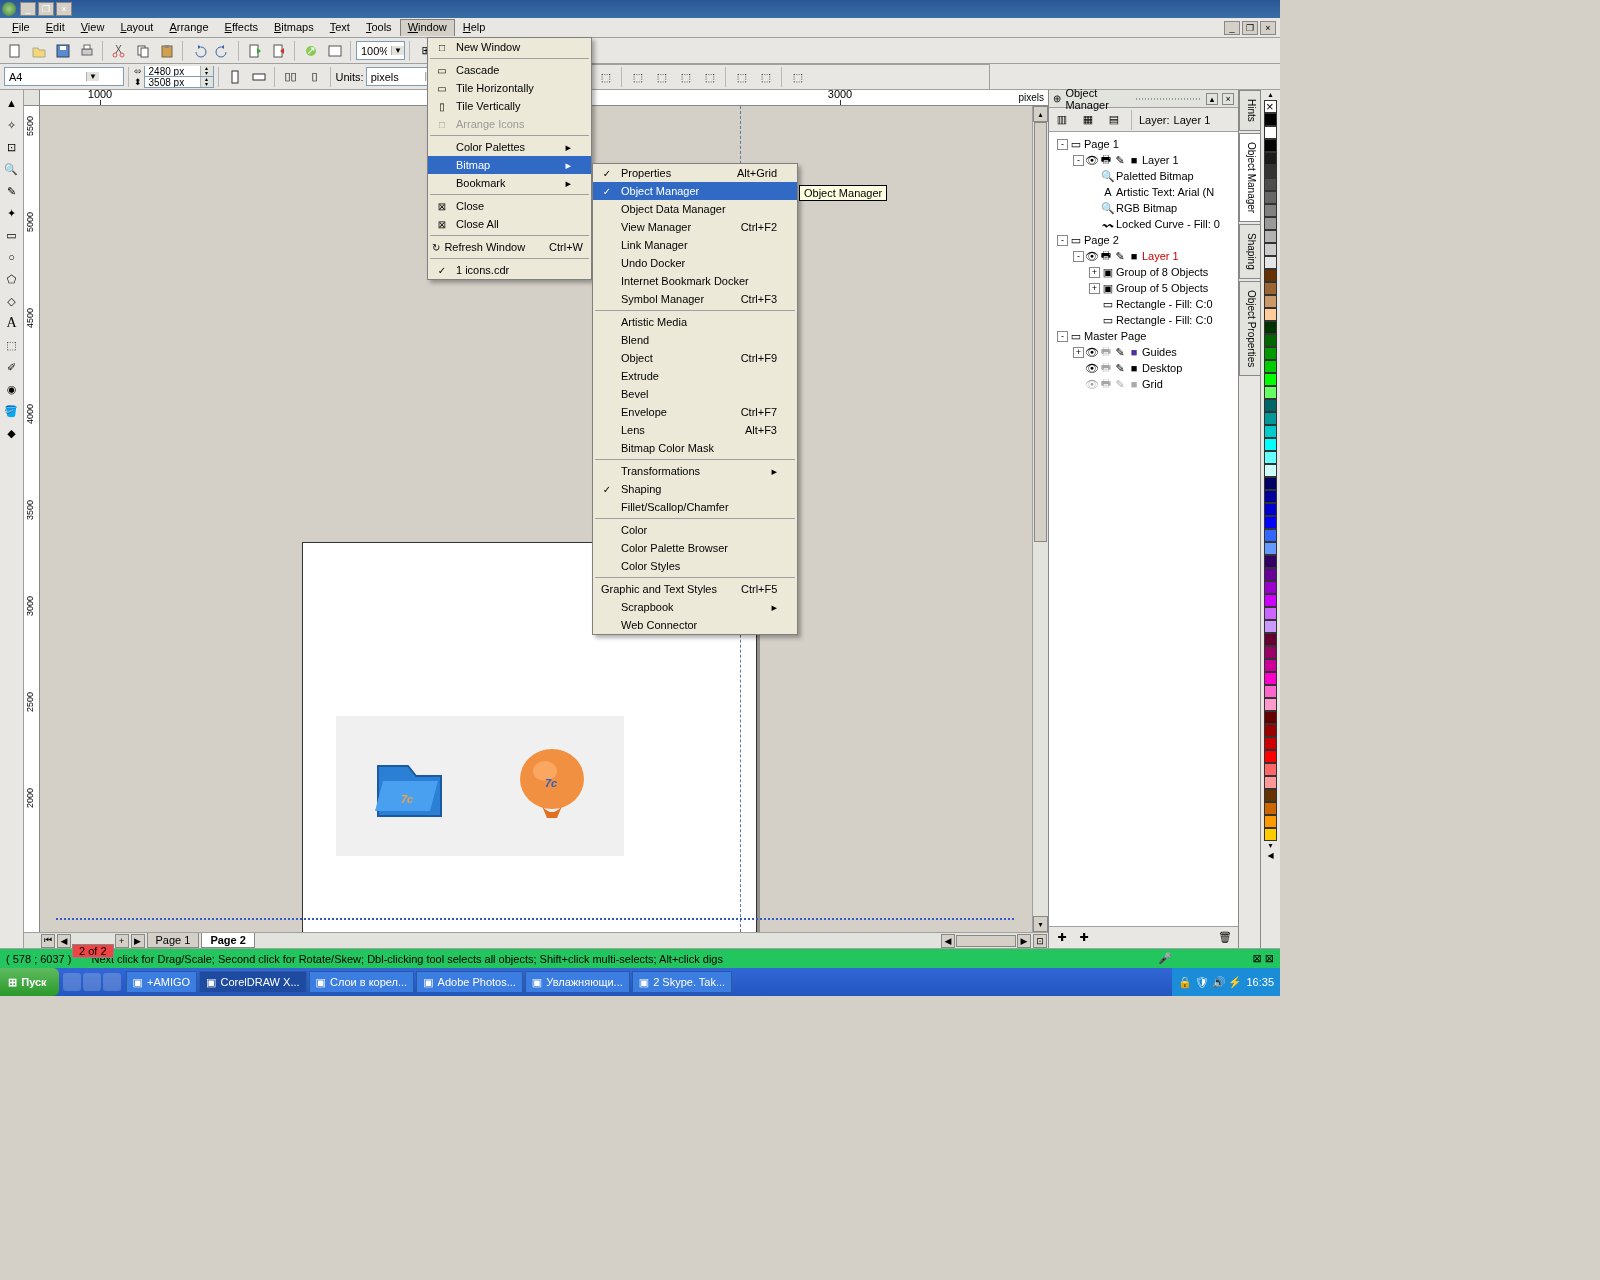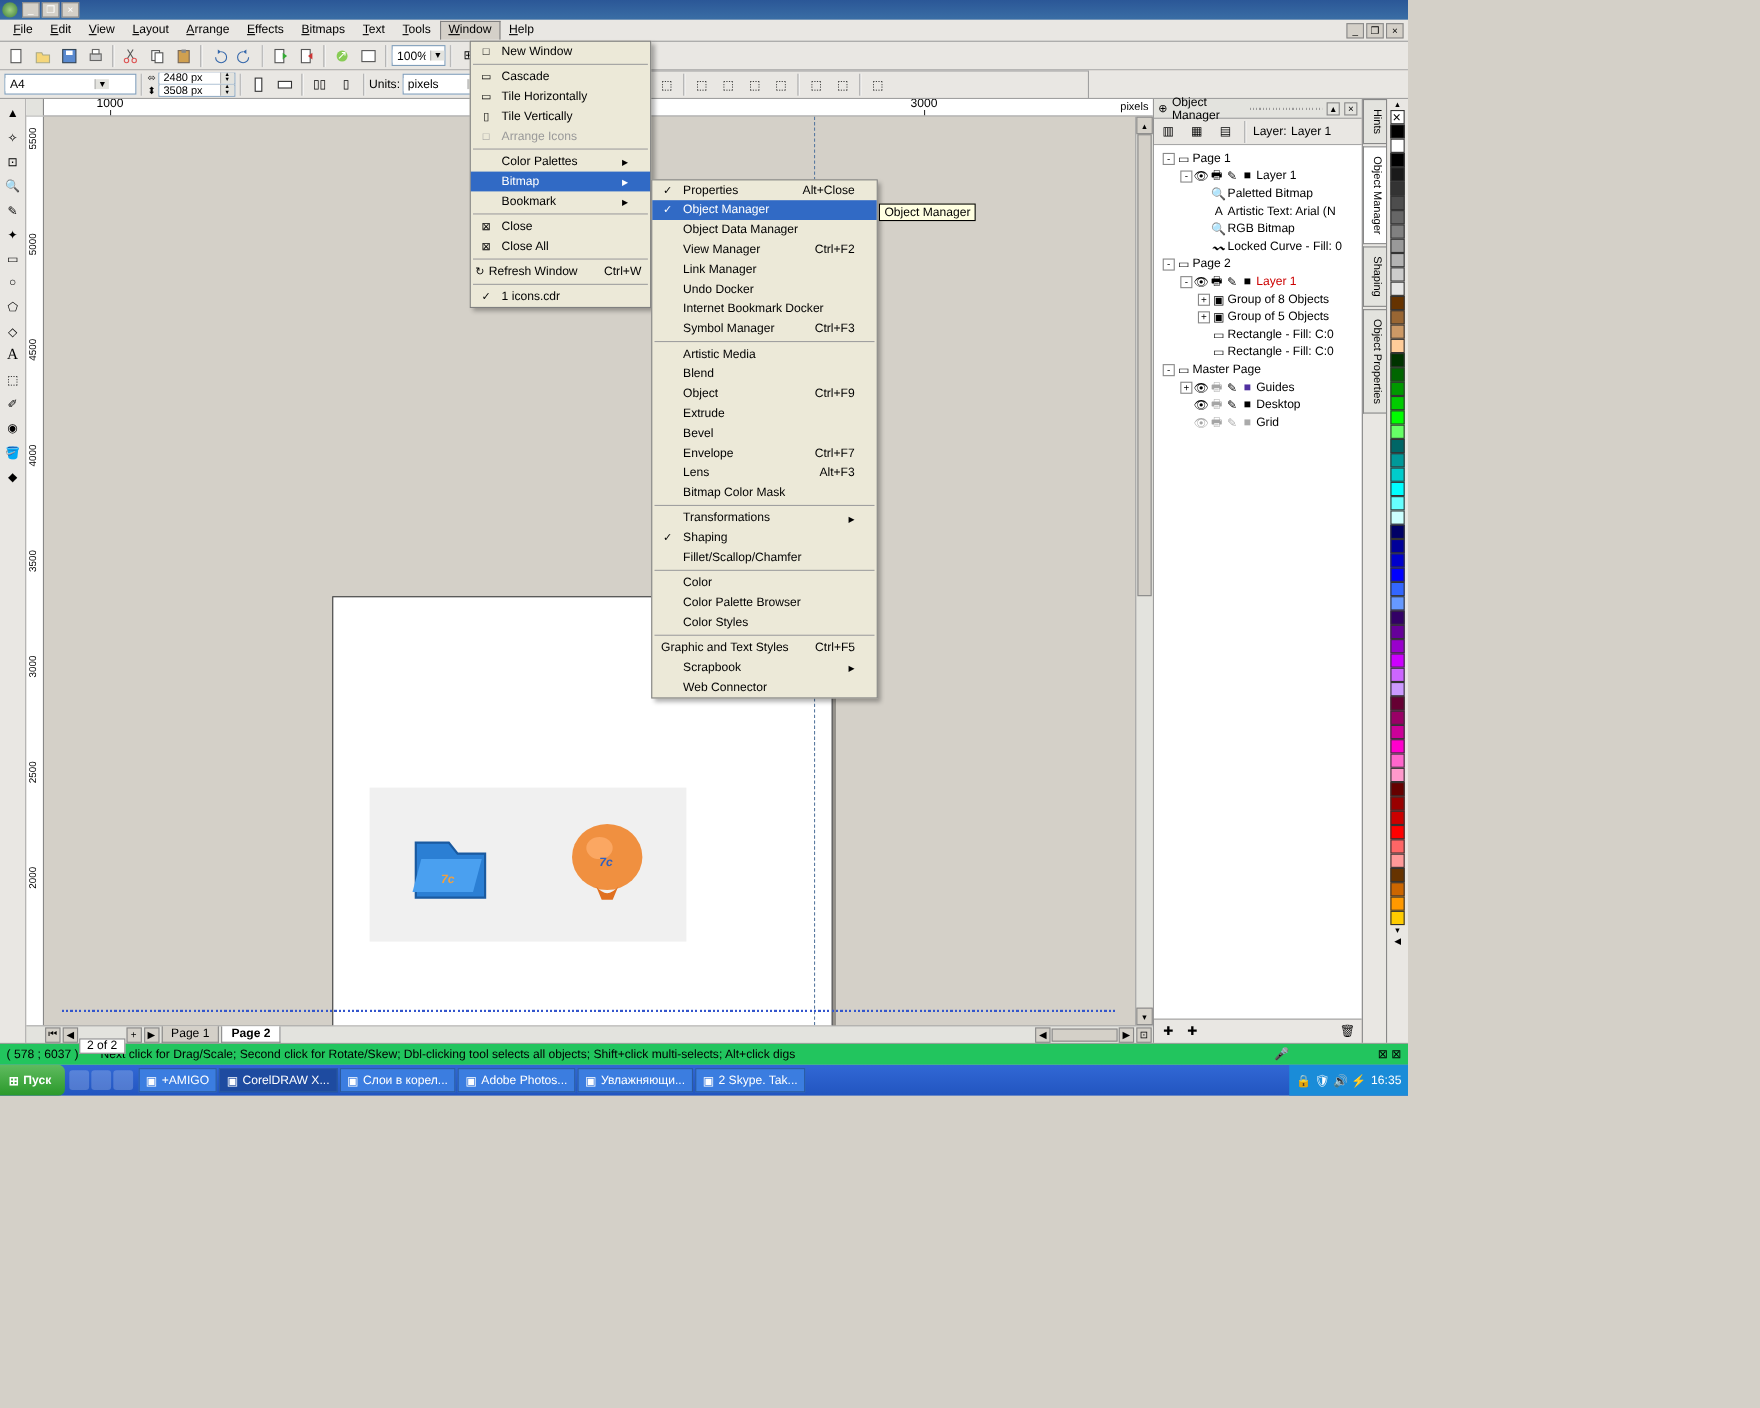--- a/index.html
+++ b/index.html
@@ -178,21 +178,21 @@
       <div class="dmi">
         <span class="icn">✓</span>
         <span class="lbl">1 icons.cdr</span>
       </div>
     </div>
 
   <div class="dropdown" id="dock-dd" style="left:592px; top:145px; width:206px;">
       <div class="dmi">
         <span class="icn">✓</span>
         <span class="lbl">Properties</span>
-        <span class="sc">Alt+Close</span>
+        <span class="sc">Alt+Grid</span>
       </div>
       <div class="dmi hi">
         <span class="icn">✓</span>
         <span class="lbl">Object Manager</span>
       </div>
       <div class="dmi">
         <span class="icn"></span>
         <span class="lbl">Object Data Manager</span>
       </div>
       <div class="dmi">
@@ -506,21 +506,21 @@
       <div class="scrollbar-v">
         <div class="sbtn" style="position:absolute;top:0;left:0;right:0;">▴</div>
         <div class="thumb" style="top:16px;height:420px;"></div>
         <div class="sbtn" style="position:absolute;bottom:0;left:0;right:0;">▾</div>
       </div>
     </div>
     <div class="pager">
       <div style="width:16px"></div>
       <div class="pbtn">⏮</div>
       <div class="pbtn">◀</div>
-      <div style="padding:0 6px;background:#ffffff;border:1px solid #888;margin-top:20px;">2 of 2</div>
+      <div style="padding:0 6px;background:#ef4444;border:1px solid #888;margin-top:20px;">2 of 2</div>
       <div class="pbtn">+</div>
       <div class="pbtn">▶</div>
       <div id="pagetabs" style="display:flex;">
           <div class="ptab">Page 1</div>
           <div class="ptab active">Page 2</div>
         </div>
       <div style="flex:1"></div>
       <div class="pbtn">◀</div>
       <div style="flex:0 0 60px;background:#d4d0c8;border:1px solid #888;height:12px;"></div>
       <div class="pbtn">▶</div>

